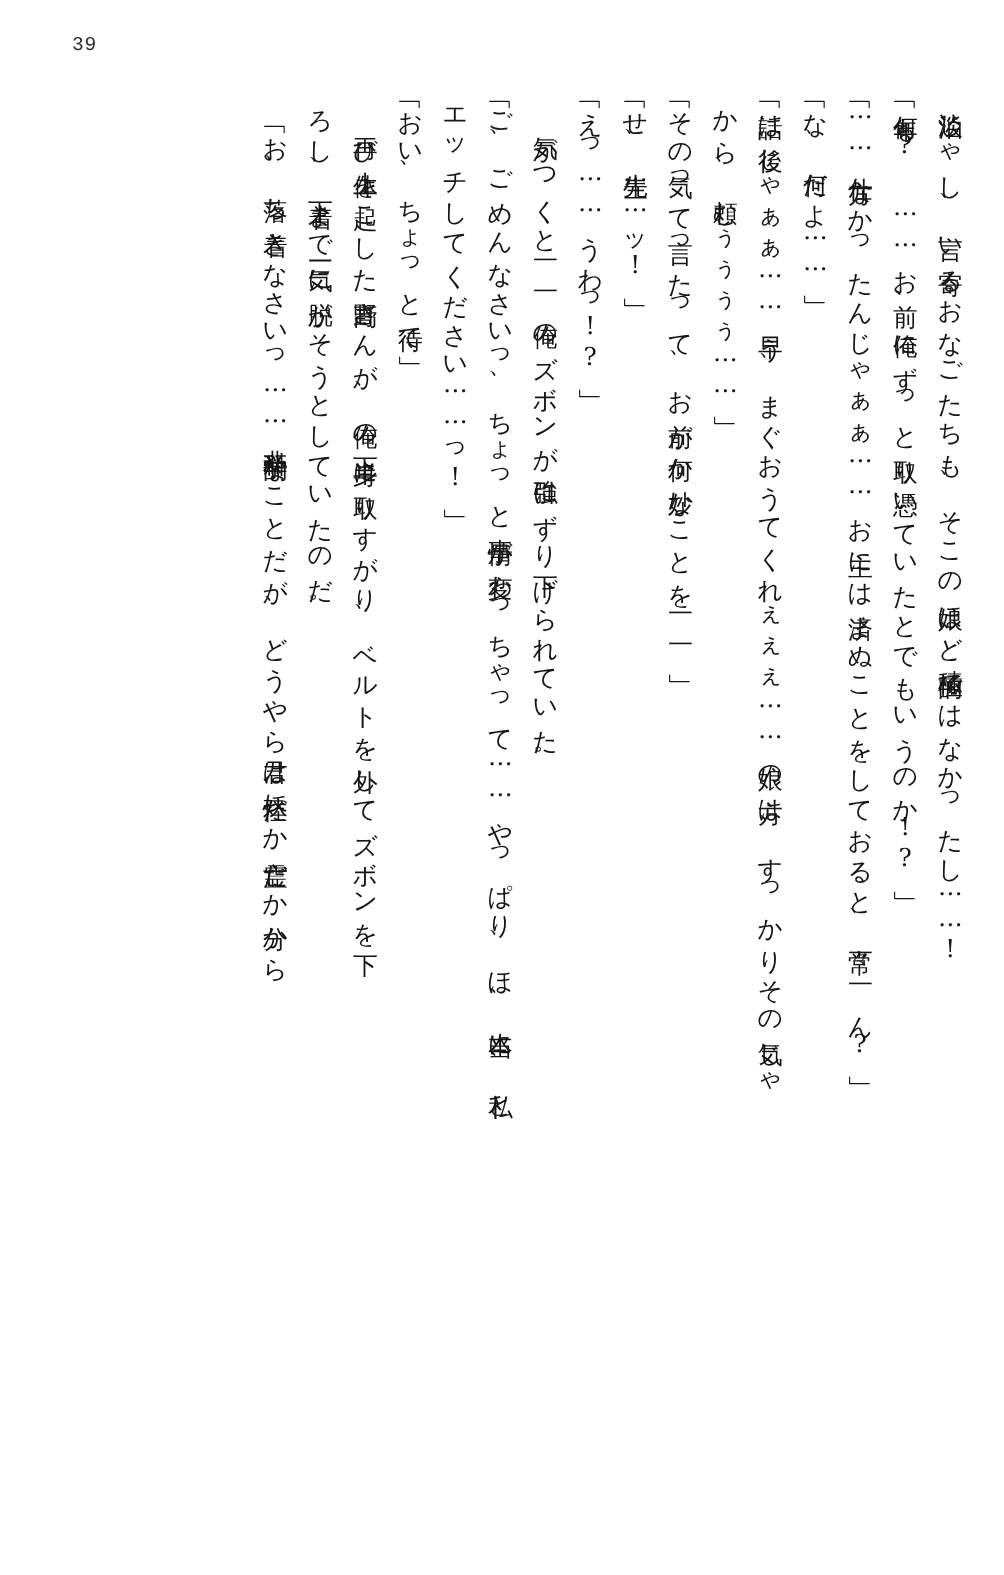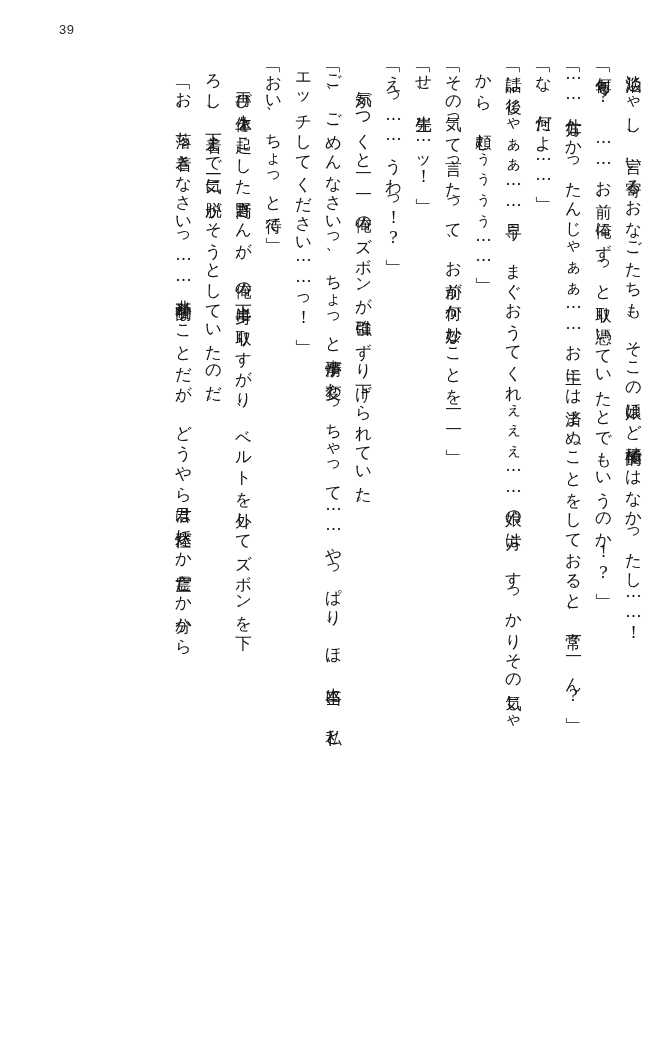--- a/index.html
+++ b/index.html
@@ -17,25 +17,25 @@
   }
   .page {
     position: relative;
     width: 669px;
     height: 1050px;
     box-sizing: border-box;
   }
   .page-number {
     position: absolute;
     top: 22px;
-    left: 59px;
+    left: 48px;
     font-size: 13px;
     letter-spacing: 0.5px;
     color: #2a2a2a;
-    font-family: Liberation Sans, sans-serif;
+    font-family: Liberation Mono, monospace;
   }
   .text-body {
     position: absolute;
     top: 62px;
     left: 34px;
     right: 28px;
     bottom: 14px;
     display: flex;
     flex-direction: row-reverse;
     justify-content: flex-start;

